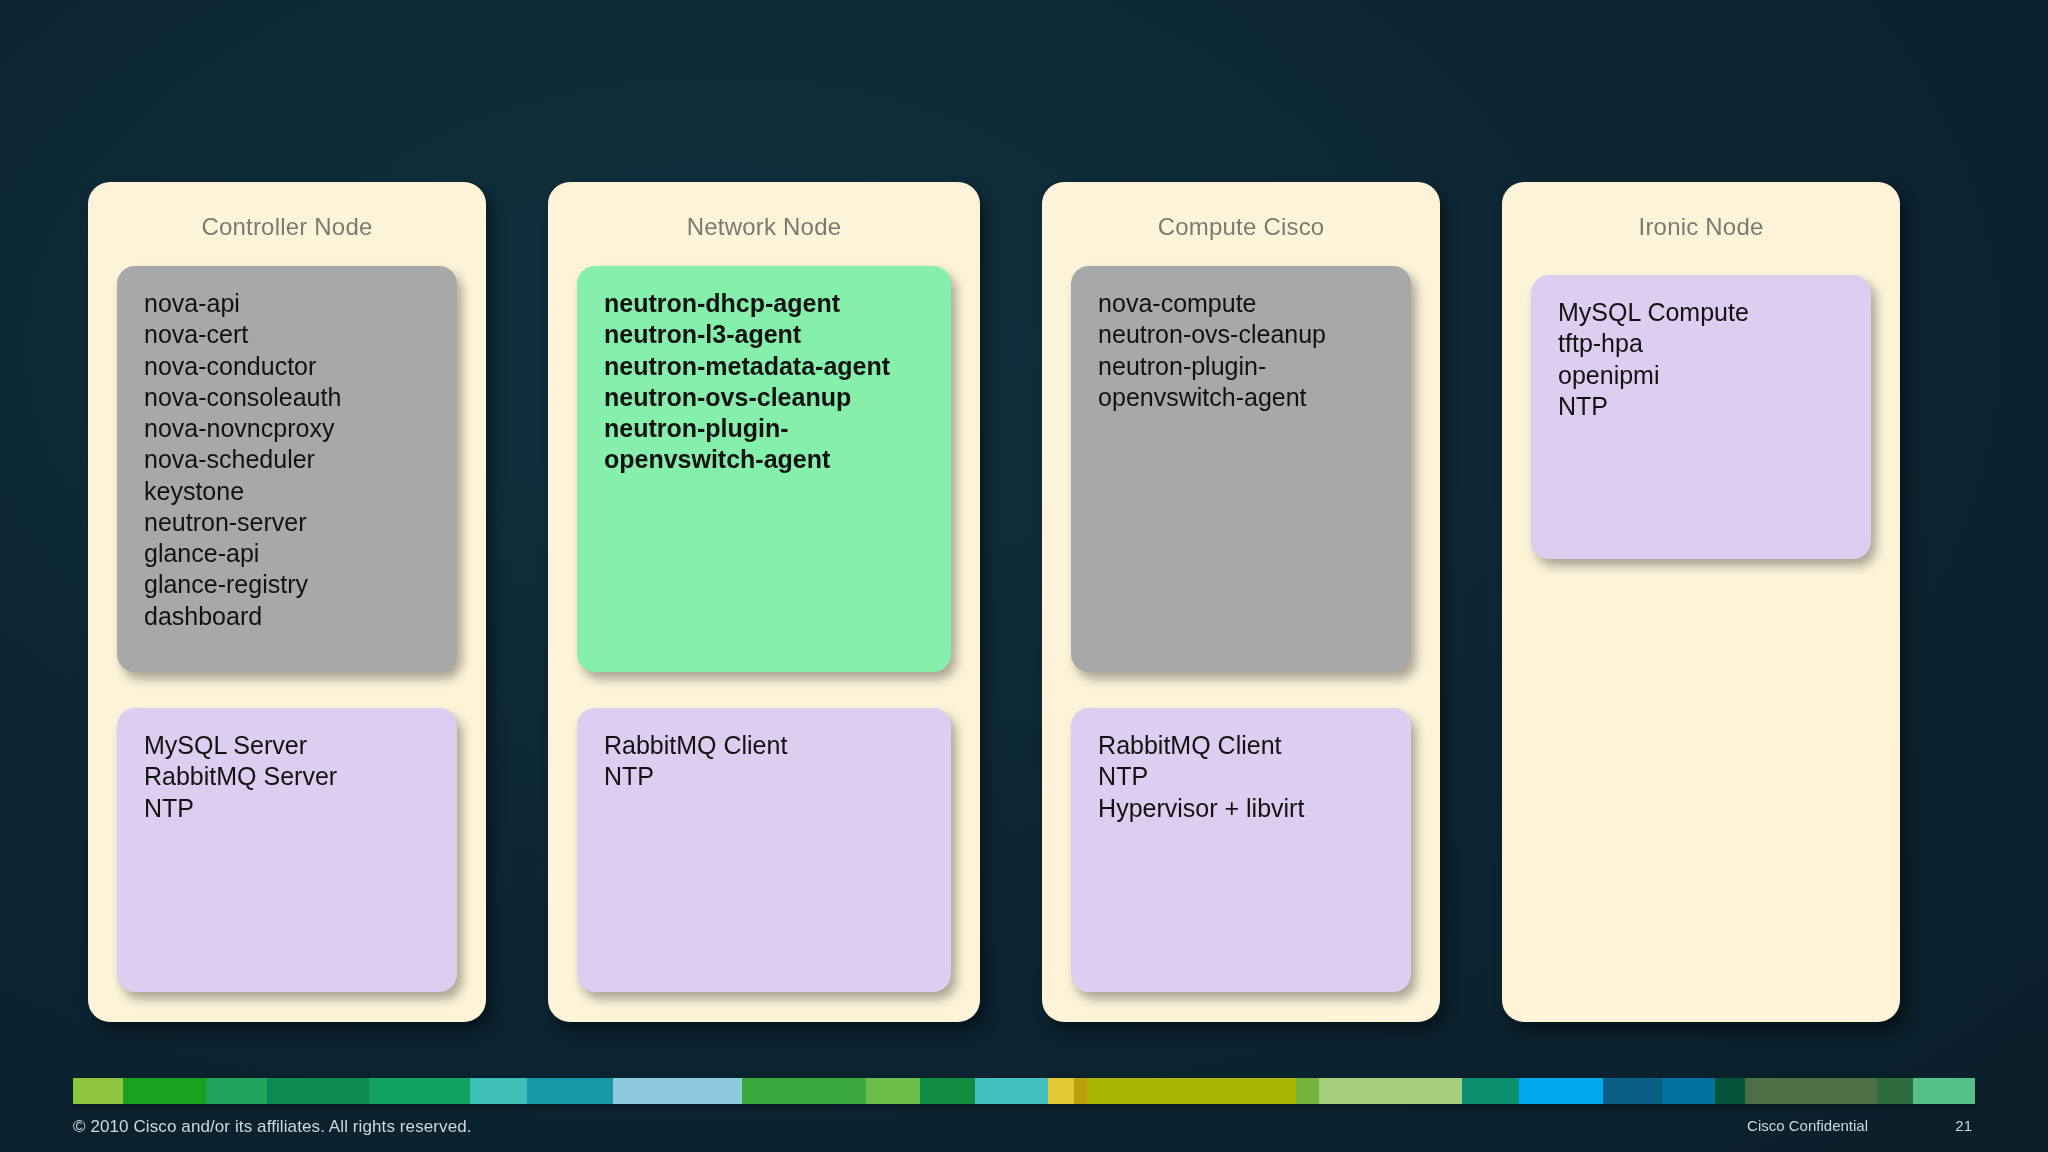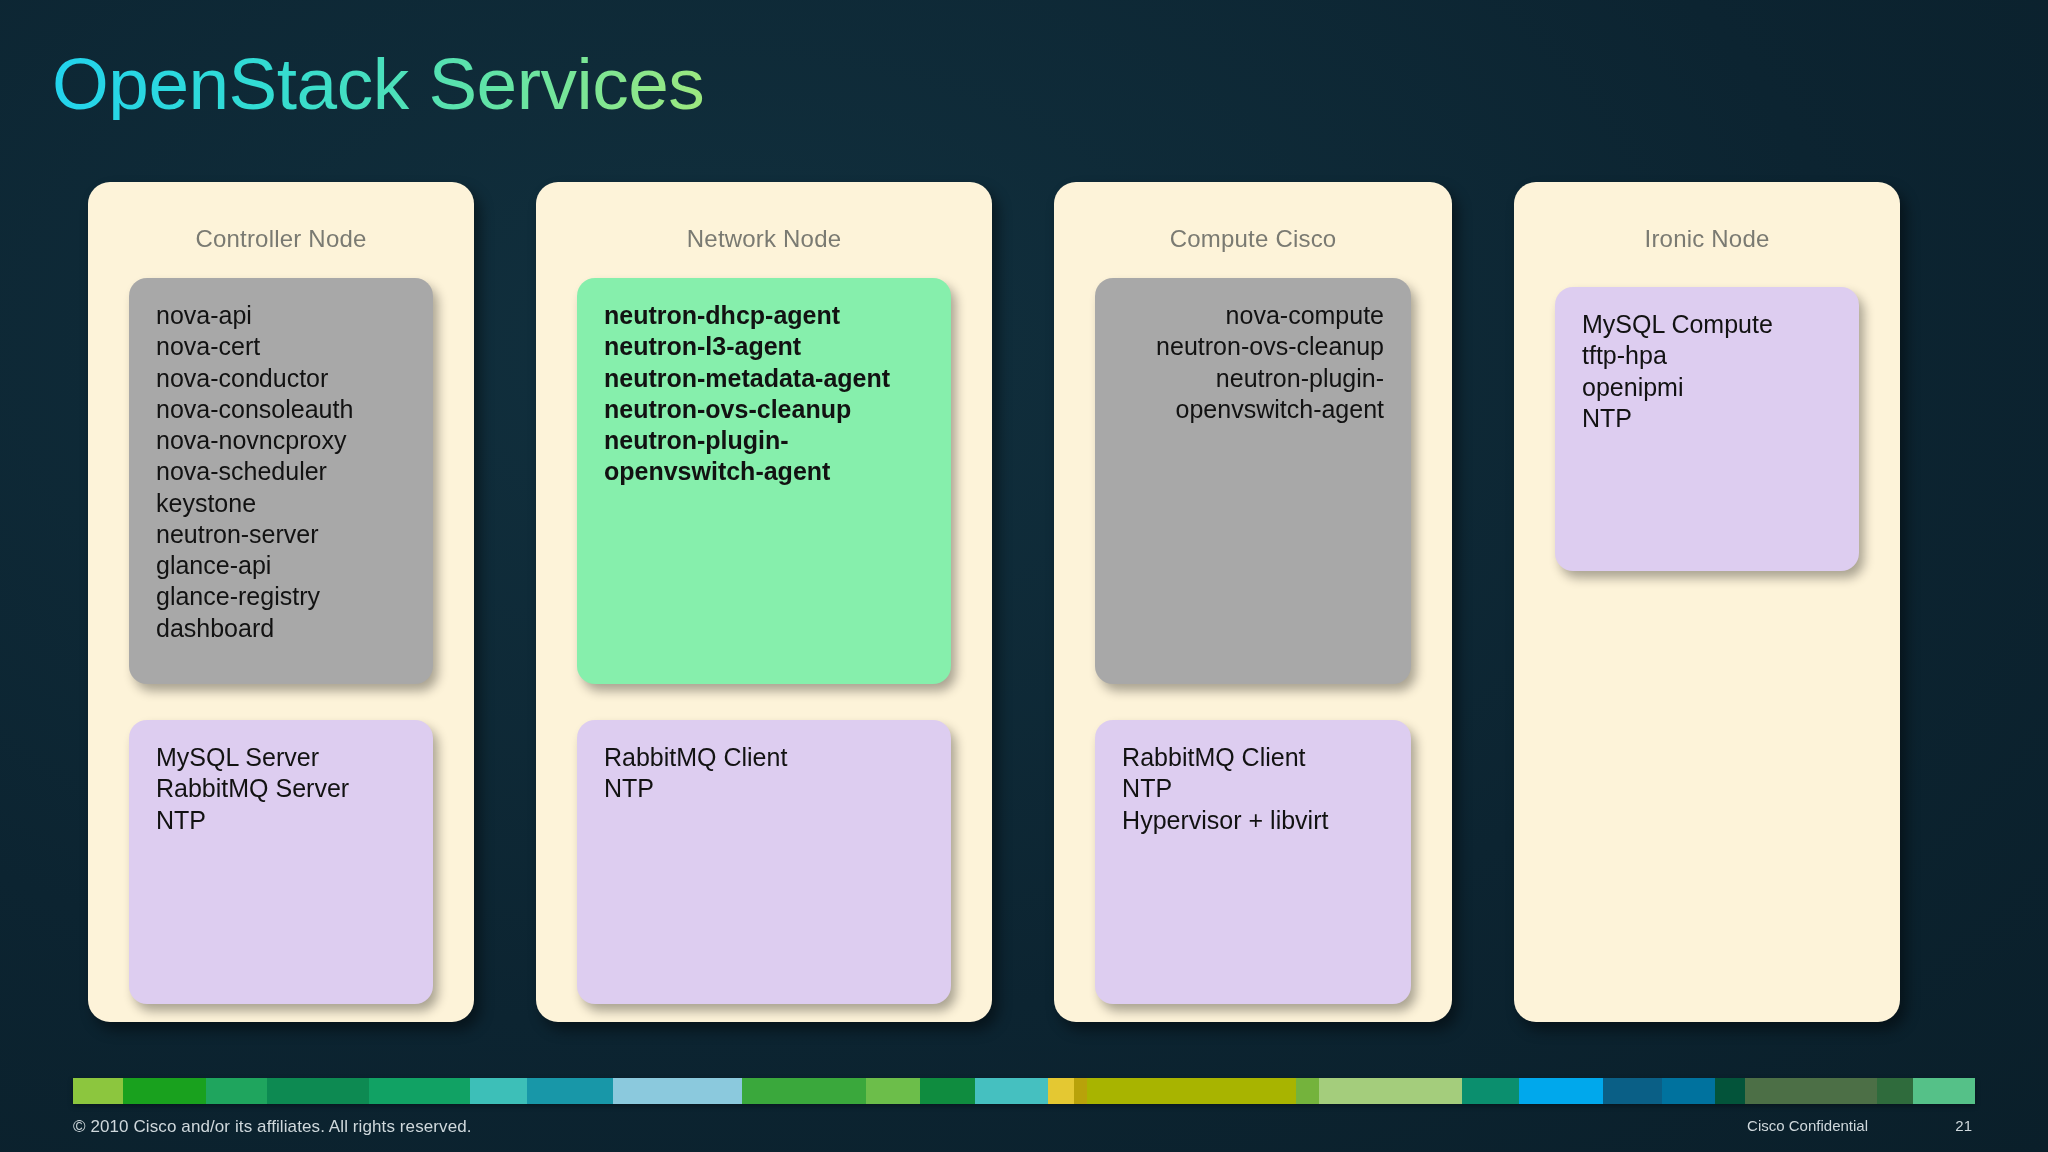--- a/index.html
+++ b/index.html
@@ -50,21 +50,21 @@
   }
   .panel {
     position: relative;
     flex: 1 1 0;
     background: #fdf3d9;
     border-radius: 22px;
     box-shadow: 6px 8px 14px rgba(0,0,0,0.45);
     display: flex;
     flex-direction: column;
     align-items: center;
-    padding: 16px;
+    padding: 4px;
   }
   .panel-title {
     margin-top: 29px;
     font-size: 24px;
     color: #7a7a72;
     letter-spacing: 0.2px;
     text-align: center;
     line-height: 1;
   }
   .box {
@@ -126,21 +126,20 @@
     font-size: 15px;
     color: #cfd8dc;
     text-align: center;
   }
 </style>
 </head>
 <body>
 
 <div class="slide">
 
-  <div class="title">OpenStack Services</div>
 
   <div class="panels">
 
     <div class="panel">
       <div class="panel-title">Controller Node</div>
       <div class="box box-gray" style="background: rgb(168, 168, 168);">
         <div class="svc">nova-api
 nova-cert
 nova-conductor
 nova-consoleauth
@@ -170,21 +169,21 @@
 openvswitch-agent</div>
       </div>
       <div class="box box-purple" style="background: rgb(221, 205, 240);">
         <div class="svc">RabbitMQ Client
 NTP</div>
       </div>
     </div>
 
     <div class="panel">
       <div class="panel-title">Compute Cisco</div>
-      <div class="box box-gray" style="background: rgb(168, 168, 168); text-align: right;">
+      <div class="box box-gray" style="background: rgb(168, 168, 168);">
         <div class="svc">nova-compute
 neutron-ovs-cleanup
 neutron-plugin-
 openvswitch-agent</div>
       </div>
       <div class="box box-purple" style="background: rgb(221, 205, 240);">
         <div class="svc">RabbitMQ Client
 NTP
 Hypervisor + libvirt</div>
       </div>

